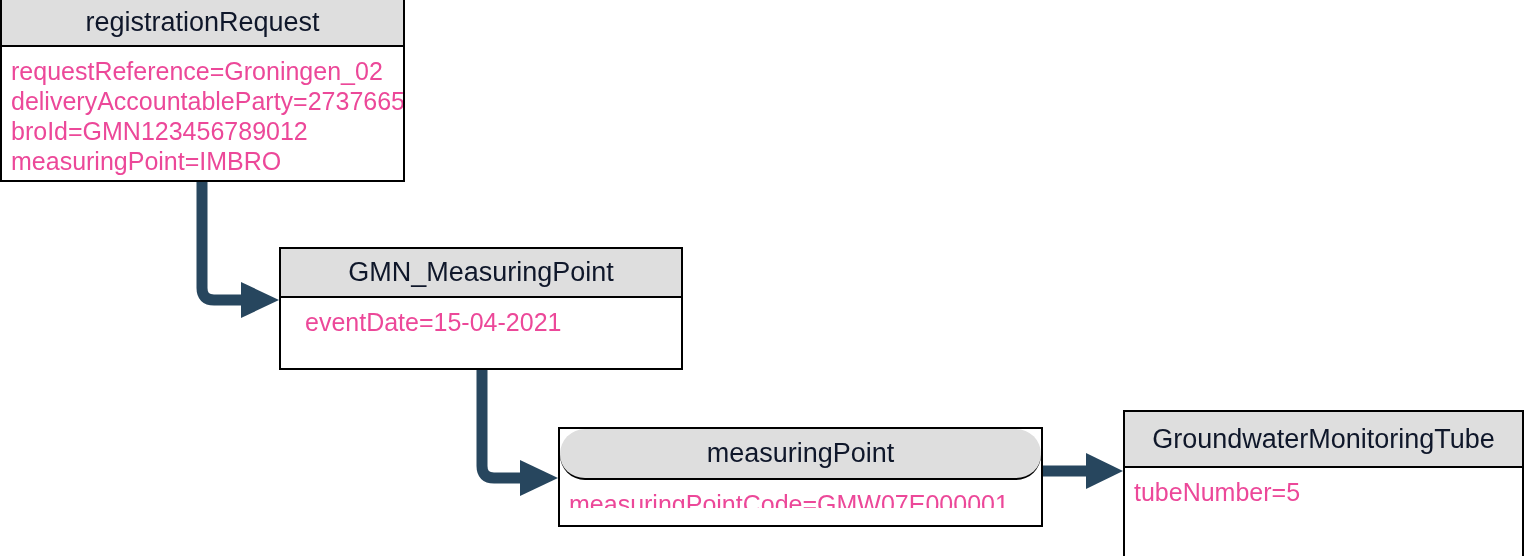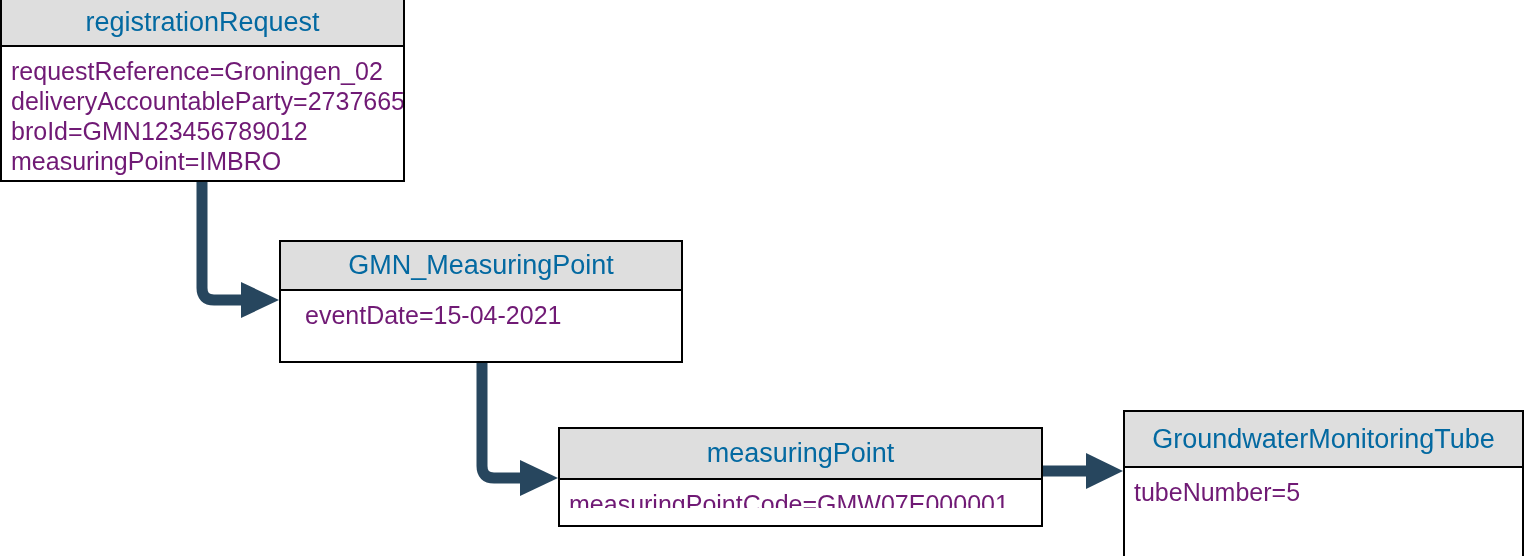--- a/index.html
+++ b/index.html
@@ -30,54 +30,54 @@
     box-sizing: border-box;
     border: 2px solid #000000;
     background: #ffffff;
     overflow: hidden;
   }
   .uml-header {
     box-sizing: border-box;
     background: #dedede;
     border-bottom: 2px solid #000000;
     text-align: center;
-    color: #0369a1;
+    color: #0f172a;
     font-size: 27px;
     line-height: 1;
     white-space: nowrap;
     overflow: hidden;
     display: flex;
     align-items: center;
     justify-content: center;
   }
   .uml-body {
     box-sizing: border-box;
     background: #ffffff;
     padding: 9px 0 0 9px;
     overflow: hidden;
   }
   .uml-attr {
-    color: #701a75;
+    color: #ec4899;
     font-size: 25px;
     line-height: 30px;
     white-space: nowrap;
     overflow: hidden;
   }
 
   
   #box-registration-request { left: 0px;    top: -2px;  width: 405px; height: 184px; }
   #box-registration-request .uml-header { height: 47px; }
   #box-registration-request .uml-body   { height: 133px; }
 
-  #box-gmn-measuring-point { left: 279px;  top: 240px; width: 404px; height: 123px; }
+  #box-gmn-measuring-point { left: 279px;  top: 247px; width: 404px; height: 123px; }
   #box-gmn-measuring-point .uml-header { height: 49px; }
   #box-gmn-measuring-point .uml-body   { height: 70px; margin-left: 15px; }
 
   #box-measuring-point     { left: 558px;  top: 427px; width: 485px; height: 100px; }
-  #box-measuring-point .uml-header { height: 51px; }
+  #box-measuring-point .uml-header { height: 51px; border-radius: 25px; }
   #box-measuring-point .uml-body   { height: 28px; }
 
   #box-groundwater-tube    { left: 1123px; top: 410px; width: 401px; height: 150px; }
   #box-groundwater-tube .uml-header { height: 56px; }
   #box-groundwater-tube .uml-body   { height: 96px; }
 </style>
 </head>
 <body>
 
 <div id="diagram">

